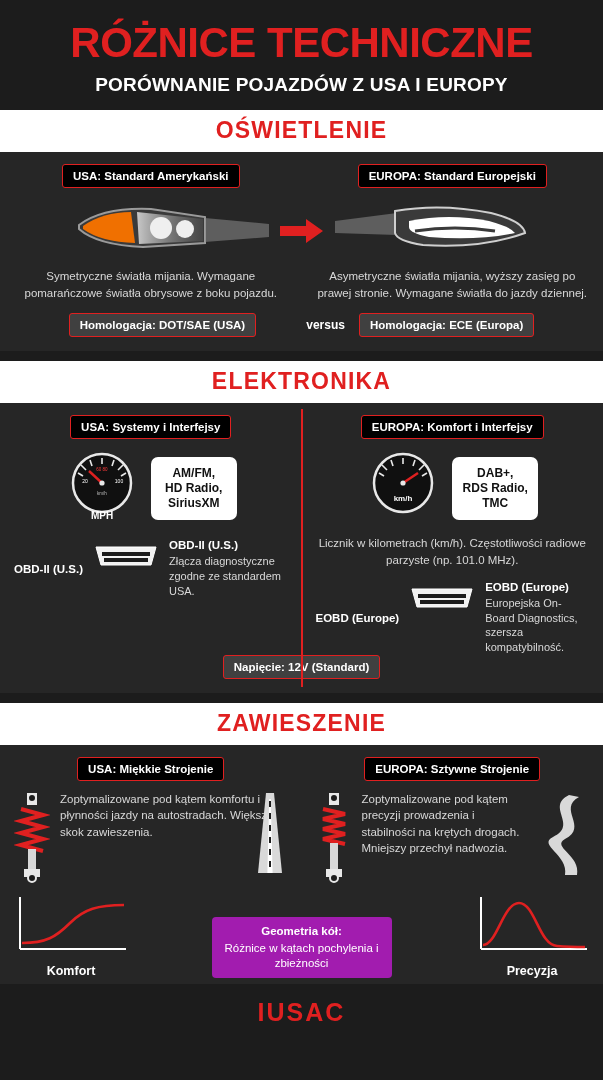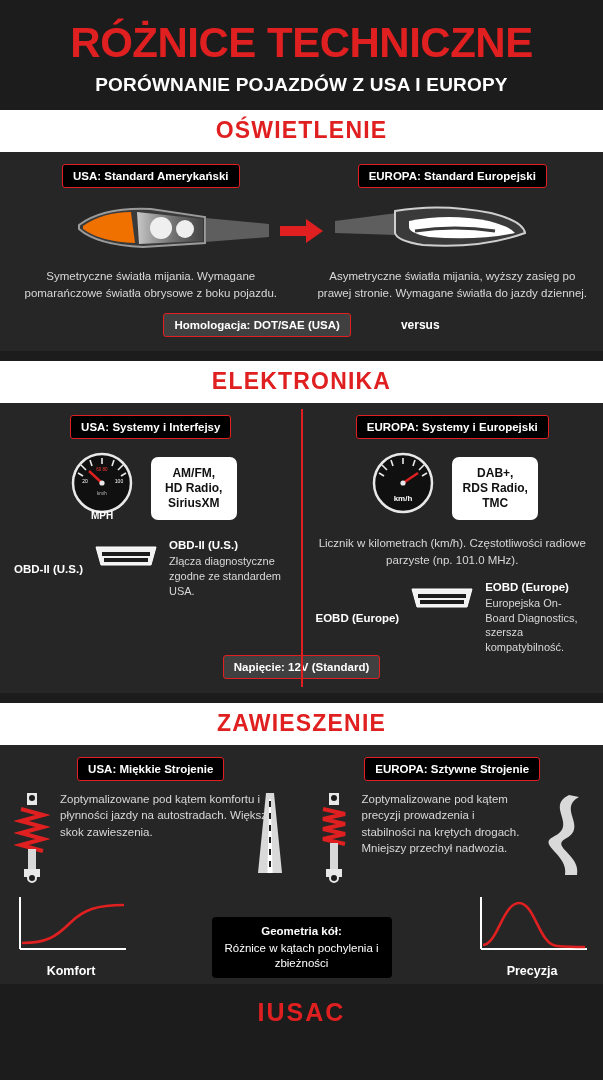--- a/index.html
+++ b/index.html
@@ -186,21 +186,21 @@
     padding: 0 12px;
   }
   .chart-cap {
     color: #ffffff;
     font-size: 12.5px;
     font-weight: bold;
     text-align: center;
     margin-top: 3px;
   }
   .geo-box {
-    background: #000000;
+    background: #a21caf;
     border-radius: 4px;
     color: #ffffff;
     font-size: 11.5px;
     line-height: 1.3;
     padding: 7px 10px;
     text-align: center;
     width: 180px;
   }
   .geo-box .gt { font-weight: bold; display: block; margin-bottom: 2px; }
 
@@ -282,38 +282,39 @@
         <div class="desc">Symetryczne światła mijania. Wymagane pomarańczowe światła obrysowe z boku pojazdu.</div>
       </div>
       <div class="col">
         <div class="desc">Asymetryczne światła mijania, wyższy zasięg po prawej stronie. Wymagane światła do jazdy dziennej.</div>
       </div>
     </div>
 
     <div class="homolog-row">
       <span class="badge red">Homologacja: DOT/SAE (USA)</span>
       <span class="versus">versus</span>
+      <span class="badge red">Homologacja: ECE (Europa)</span>
     </div>
   </div>
 
   <div class="spacer-black"></div>
 
   <div class="section-bar">
     <span class="title">ELEKTRONIKA</span>
   </div>
 
   <div class="body-dark elec-sec">
     <div class="vdiv"></div>
 
     <div class="cols">
       <div class="col">
         <span class="badge">USA: Systemy i Interfejsy</span>
       </div>
       <div class="col">
-        <span class="badge">EUROPA: Systemy i Europejski</span>
+        <span class="badge">EUROPA: Komfort i Interfejsy</span>
       </div>
     </div>
 
     <div class="elec-cols">
 
       <div class="col">
         <div class="gauge-row">
           <span>
             <svg width="74" height="74" viewBox="0 0 74 74">
               <circle cx="37" cy="34" r="29" fill="#101010" stroke="#e8e8e8" stroke-width="2.5"></circle>

